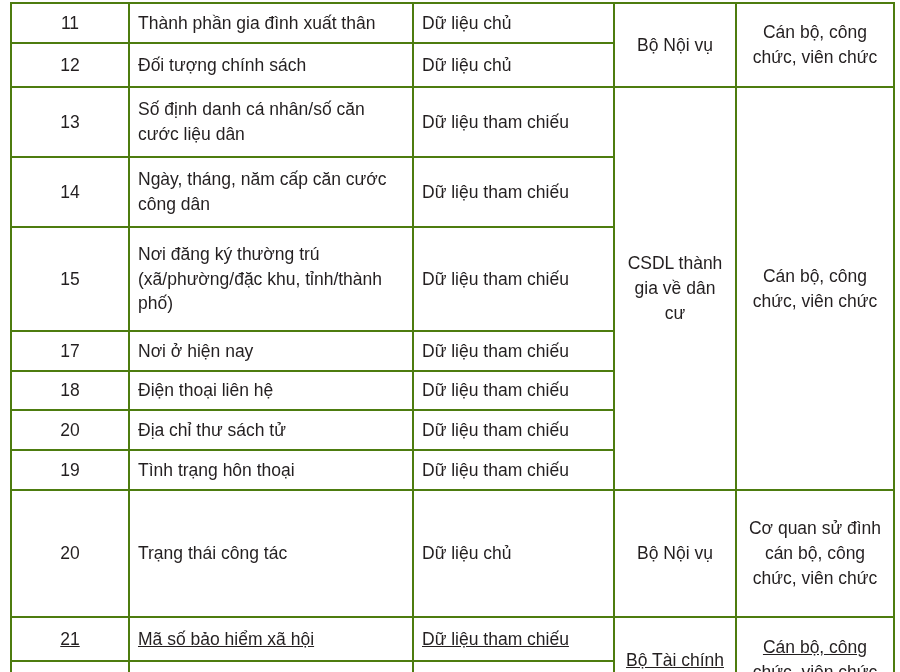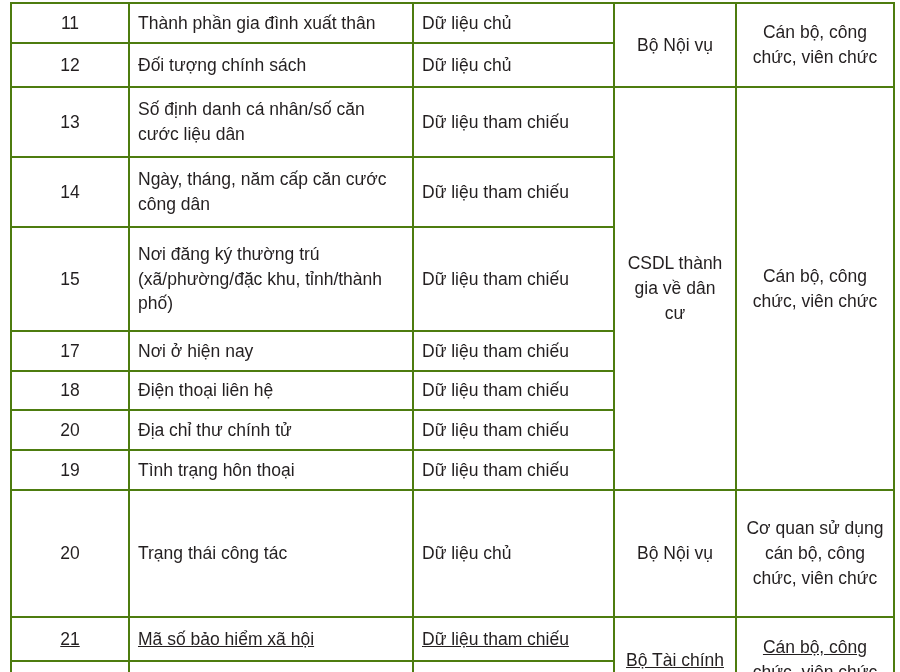--- a/index.html
+++ b/index.html
@@ -112,34 +112,34 @@
           <td class="field">Nơi ở hiện nay</td>
           <td class="kind">Dữ liệu tham chiếu</td>
         </tr>
         <tr class="r17">
           <td class="num">18</td>
           <td class="field">Điện thoại liên hệ</td>
           <td class="kind">Dữ liệu tham chiếu</td>
         </tr>
         <tr class="r18">
           <td class="num">20</td>
-          <td class="field">Địa chỉ thư chính tử</td>
+          <td class="field">Địa chỉ thư sách tử</td>
           <td class="kind">Dữ liệu tham chiếu</td>
         </tr>
         <tr class="r19">
           <td class="num">19</td>
           <td class="field">Tình trạng hôn thoại</td>
           <td class="kind">Dữ liệu tham chiếu</td>
         </tr>
         <tr class="r20">
           <td class="num">20</td>
           <td class="field">Trạng thái công tác</td>
           <td class="kind">Dữ liệu chủ</td>
           <td class="owner">Bộ Nội vụ</td>
-          <td class="subject">Cơ quan sử dụng cán bộ, công chức, viên chức</td>
+          <td class="subject">Cơ quan sử đình cán bộ, công chức, viên chức</td>
         </tr>
         <tr class="r21">
           <td class="num">21</td>
           <td class="field">Mã số bảo hiểm xã hội</td>
           <td class="kind">Dữ liệu tham chiếu</td>
           <td class="owner" rowspan="2">Bộ Tài chính</td>
           <td class="subject" rowspan="2">Cán bộ, công chức, viên chức</td>
         </tr>
         <tr class="r22">
           <td class="num">22</td>

